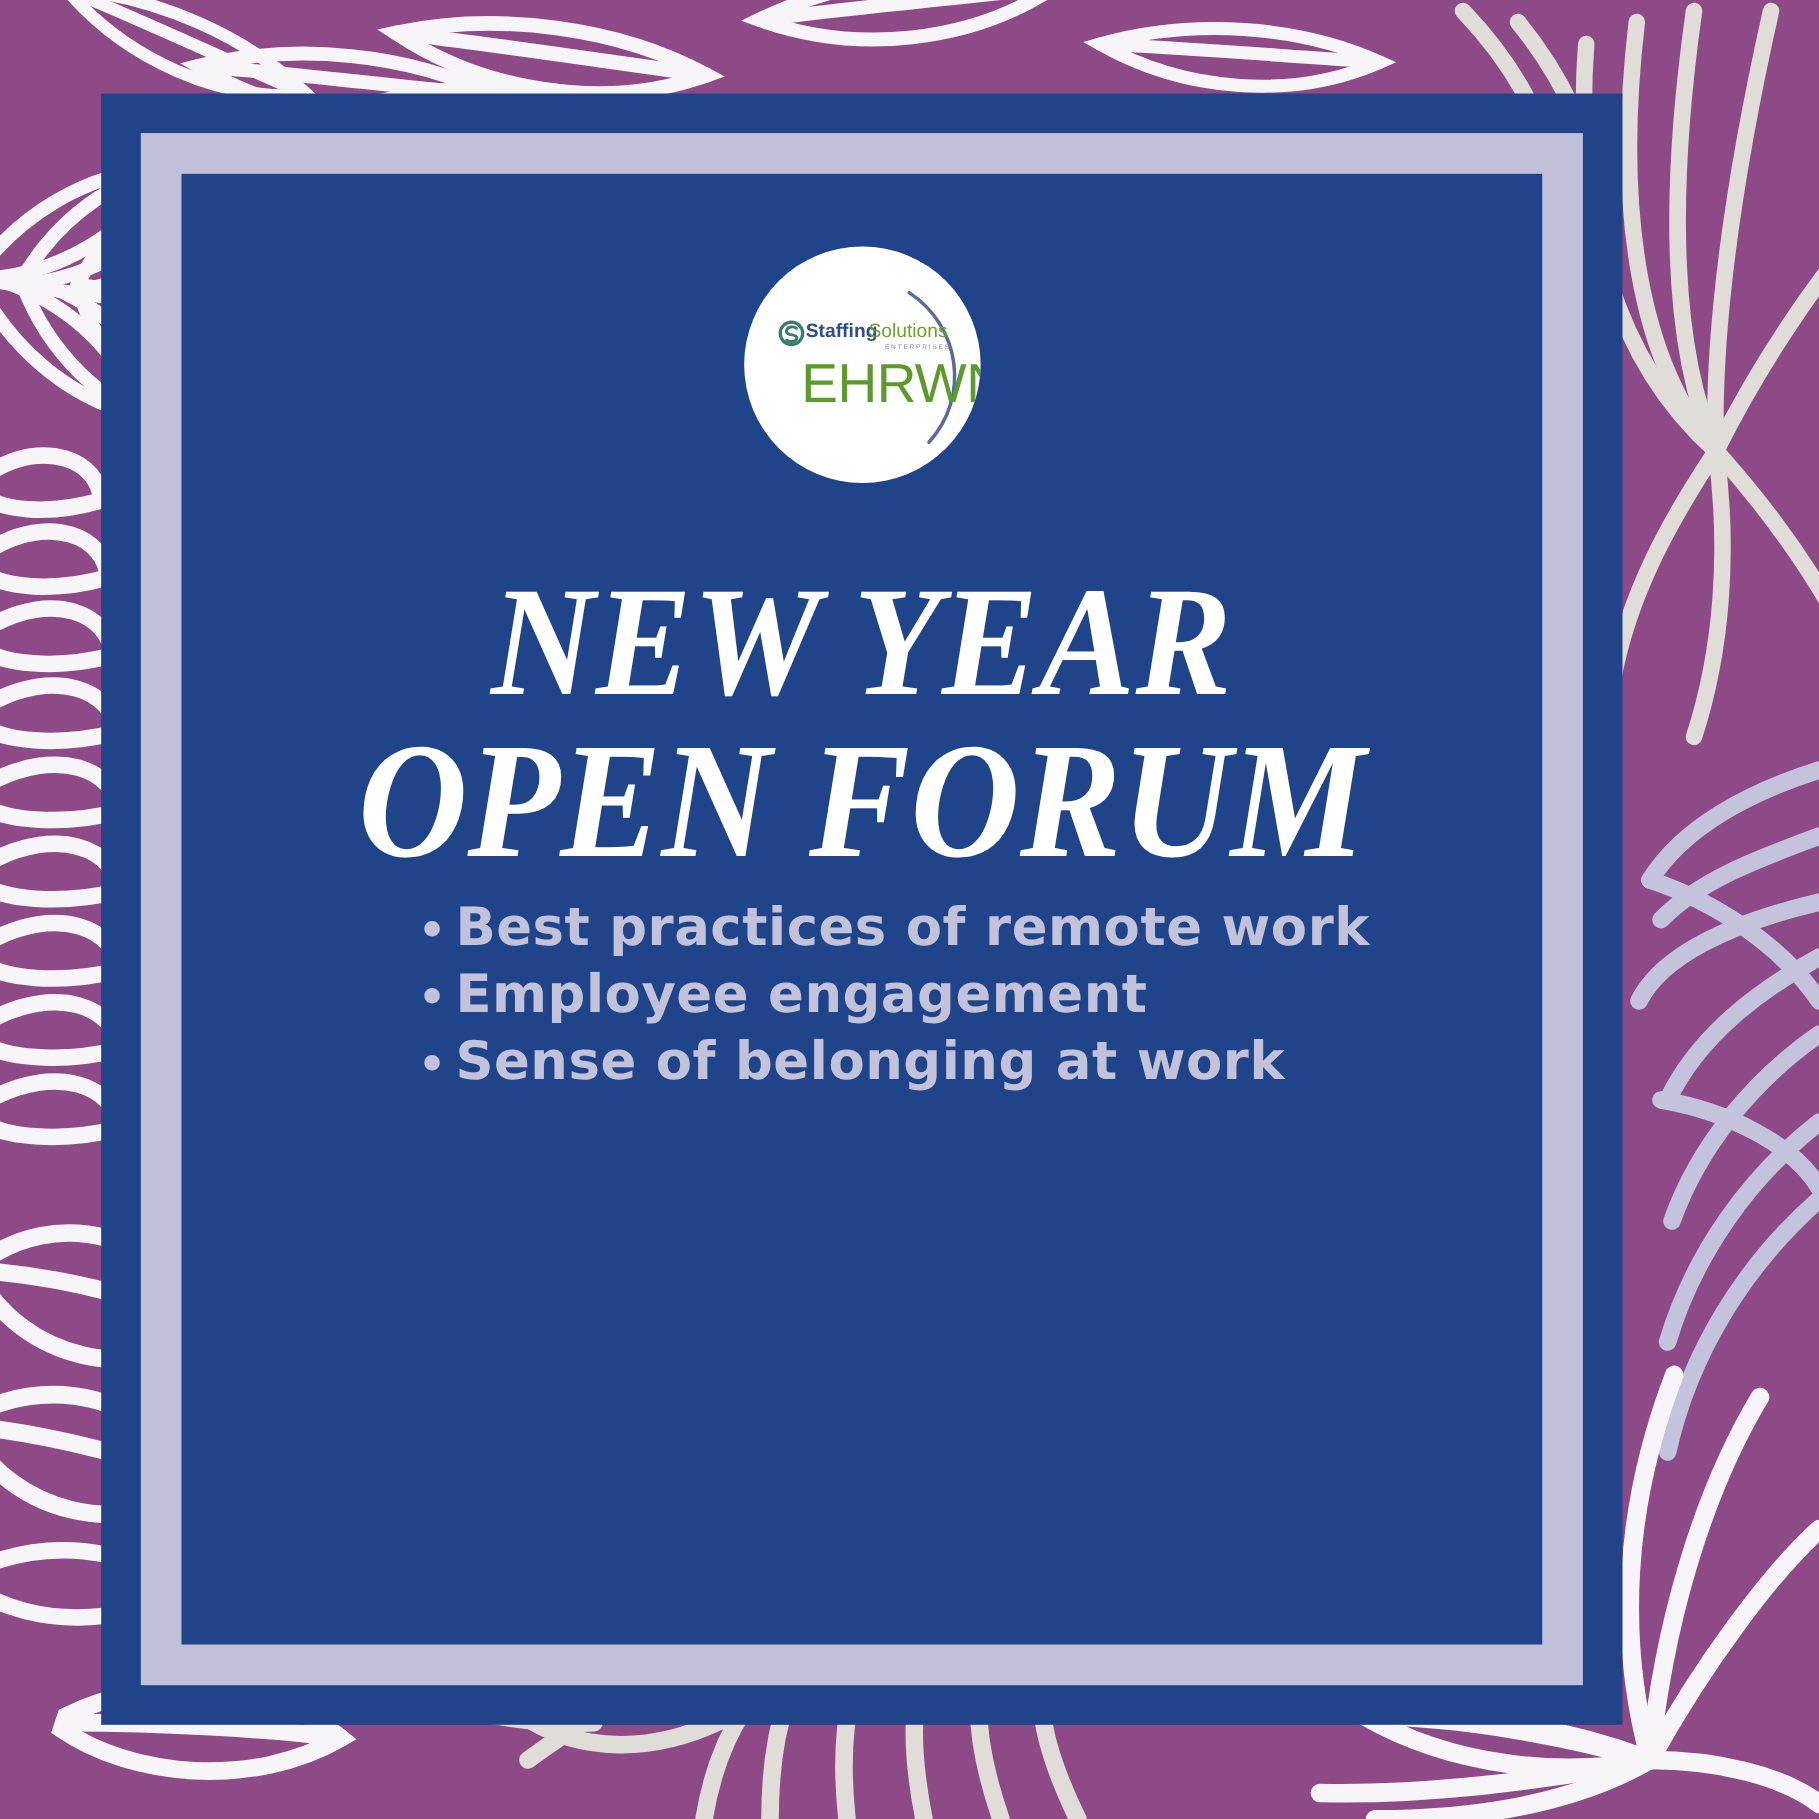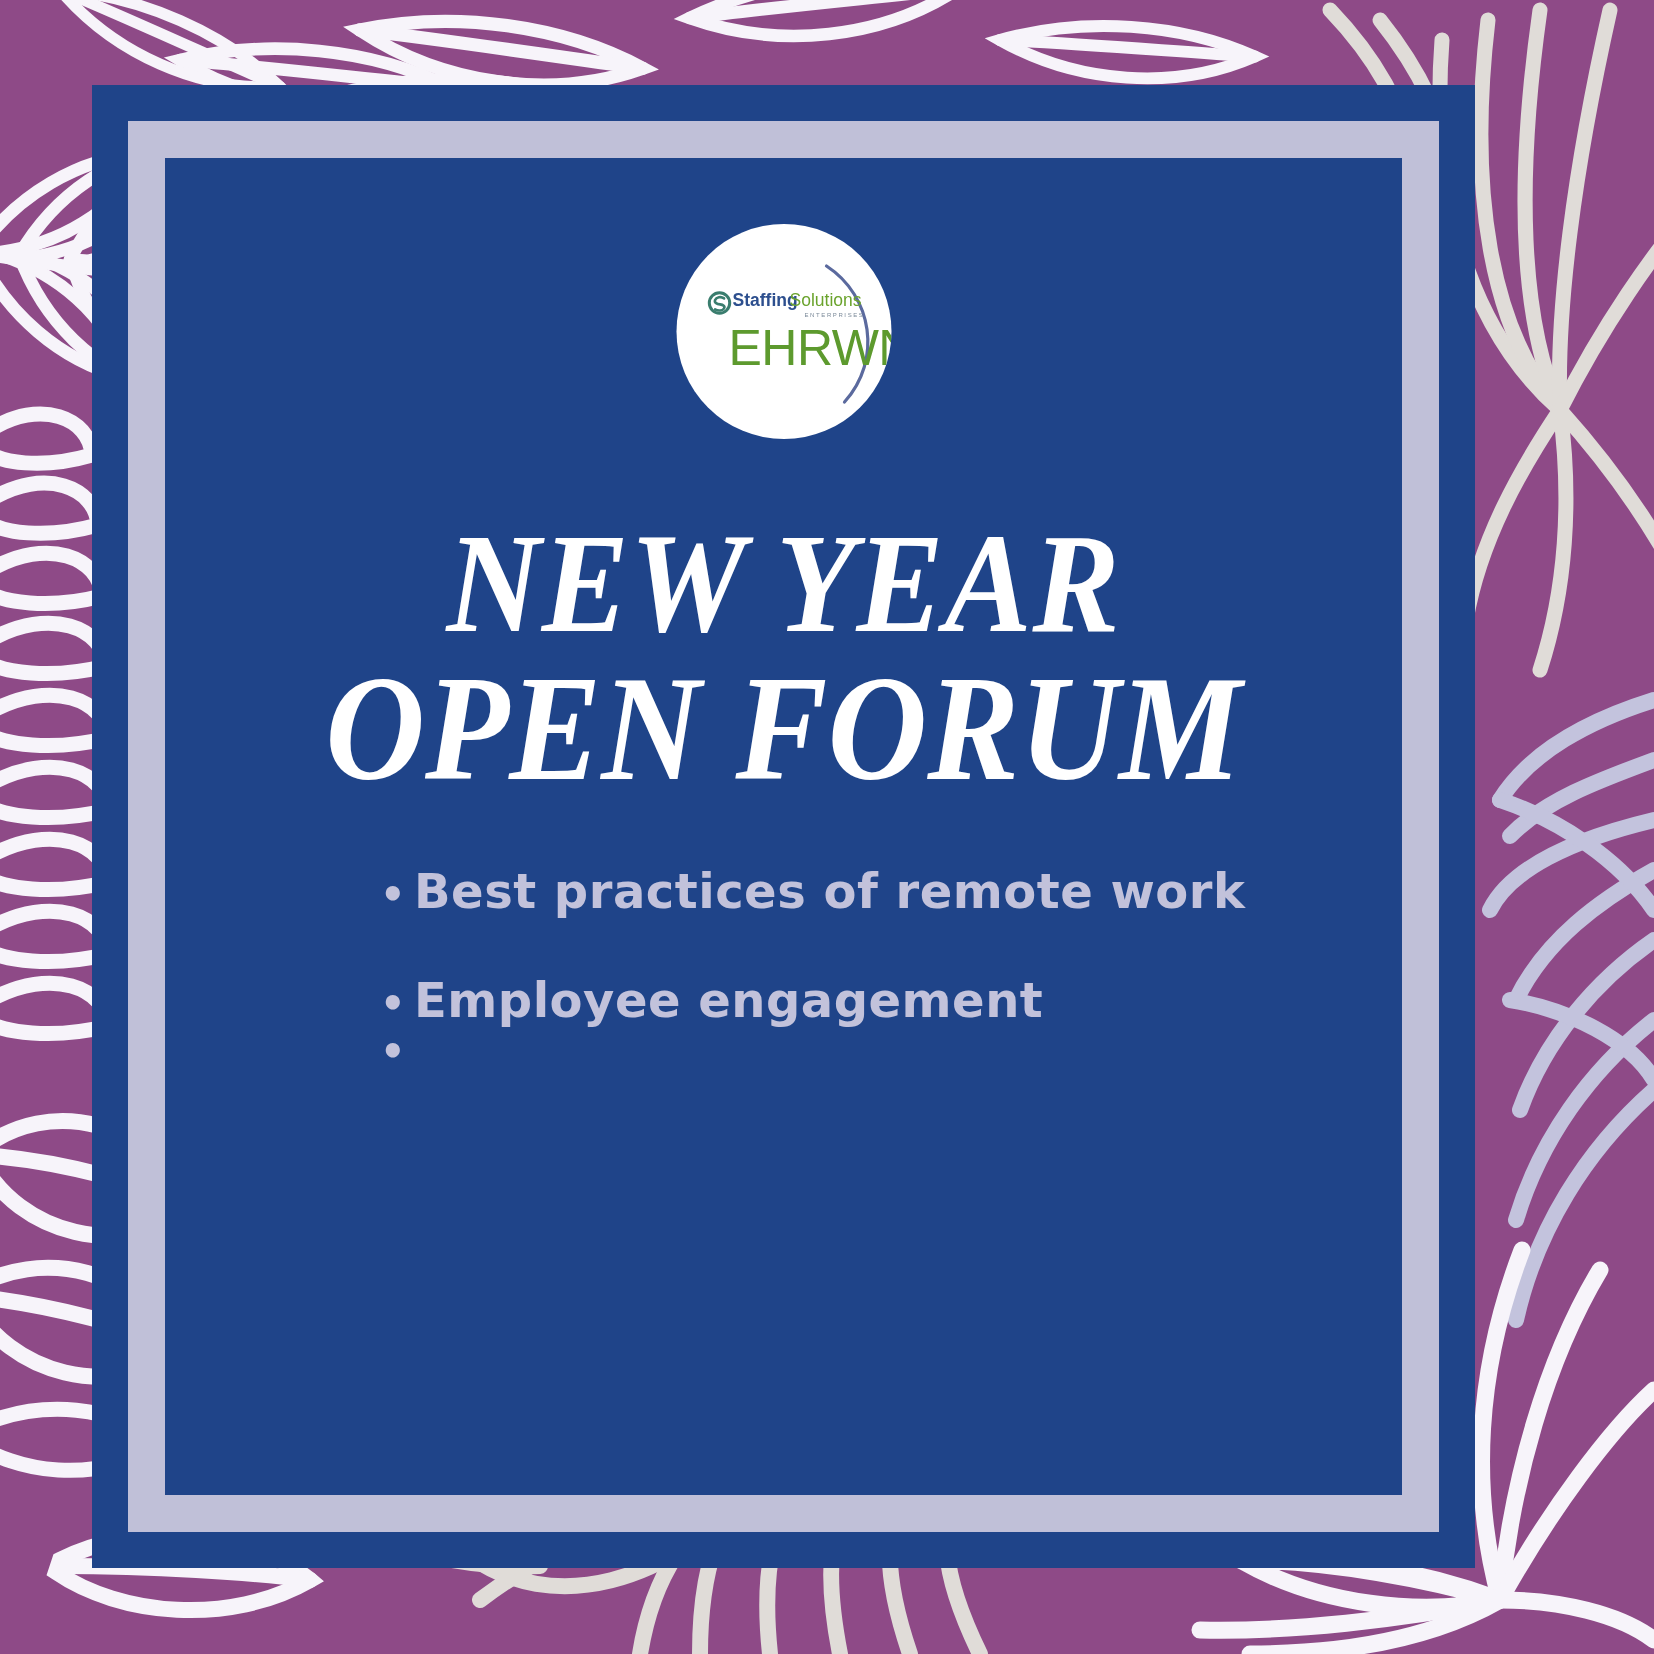--- a/index.html
+++ b/index.html
@@ -88,21 +88,21 @@
     letter-spacing:0.5px;
     white-space:nowrap;
   }
   #bullet-list li .bullet-dot{
     display:inline-block;
     width:34px;
     flex:0 0 34px;
     font-size:40px;
     line-height:1;
   }
-  #bullet-list li .bullet-text{display:inline-block;margin-top:48px;}
+  #bullet-list li .bullet-text{display:inline-block;}
 </style>
 </head>
 <body>
 
 <div id="poster">
 
   <svg id="bg-pattern" viewBox="0 0 1654 1654" xmlns="http://www.w3.org/2000/svg">
     <rect x="0" y="0" width="1654" height="1654" fill="#8e4a87"></rect>
 
     <defs>
@@ -270,17 +270,18 @@
       <li>
         <span class="bullet-dot">•</span>
         <span class="bullet-text">Best practices of remote work</span>
       </li>
       <li>
         <span class="bullet-dot">•</span>
         <span class="bullet-text">Employee engagement</span>
       </li>
       <li>
         <span class="bullet-dot">•</span>
+        <span class="bullet-text">Sense of belonging at work</span>
       </li>
     </ul>
 
   </div>
 </div>
 
 </body></html>

